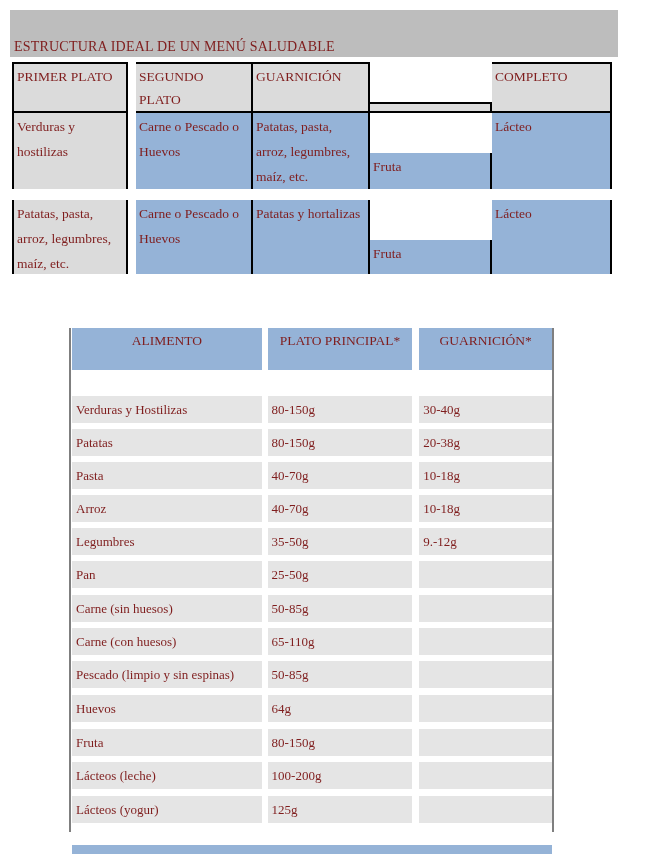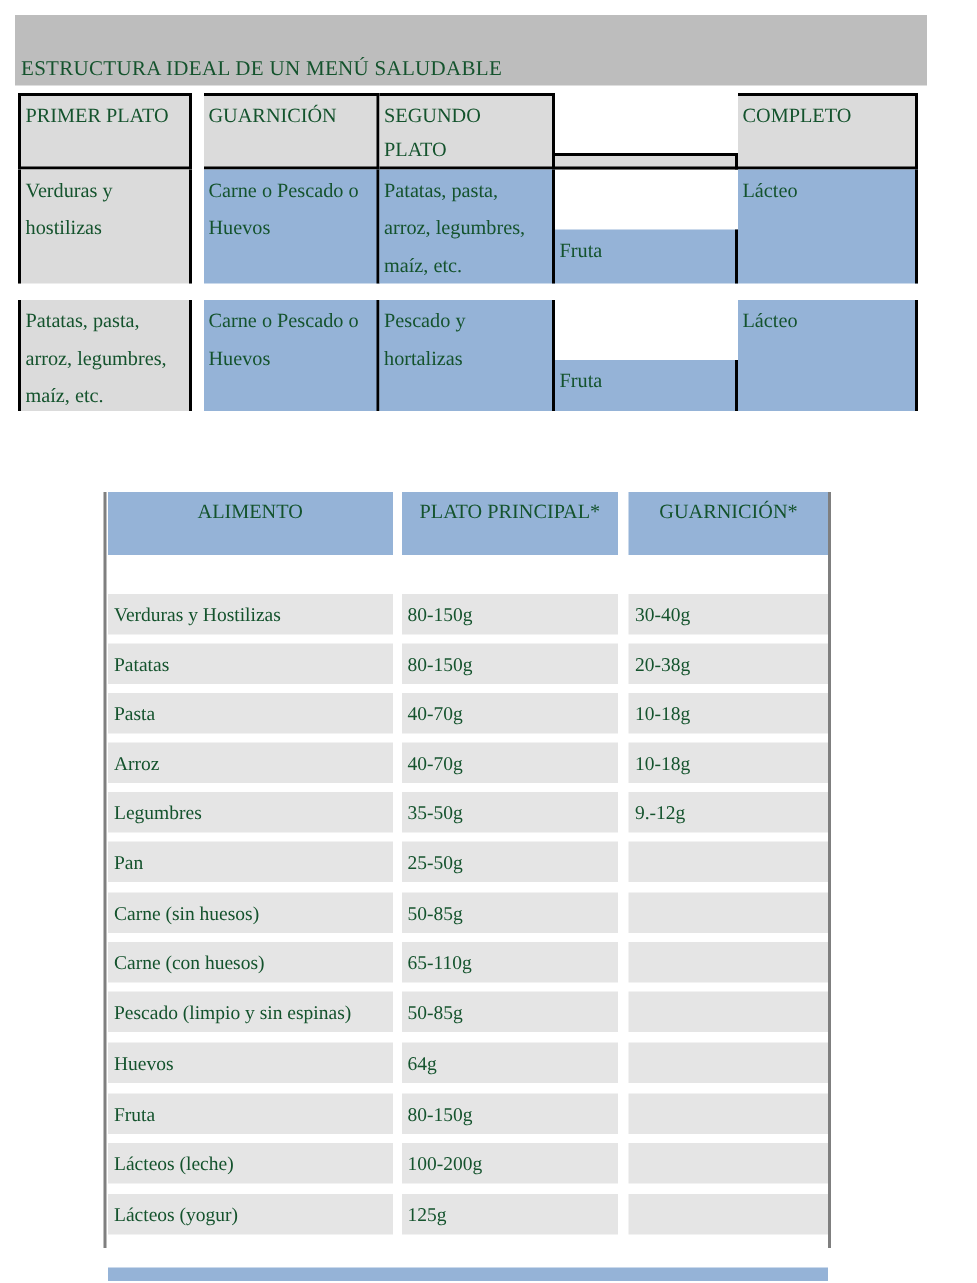--- a/index.html
+++ b/index.html
@@ -1,19 +1,19 @@
 <!DOCTYPE html>
 <html><head>
 <meta charset="utf-8">
 <style>
   html,body{margin:0;padding:0;background:#ffffff;}
   *{box-sizing:border-box;}
   .page{
     position:relative;width:651px;height:855px;background:#fff;overflow:hidden;
-    font-family:"Liberation Serif","DejaVu Serif",serif;color:#14532d;
+    font-family:"Liberation Serif","DejaVu Serif",serif;color:#7f1d1d;
   }
   
   .title-bar{position:absolute;left:10px;top:10px;width:608px;height:47px;background:var(--gray-band,#bdbdbd);}
   .title-text{position:absolute;left:4px;bottom:2px;font-size:14px;letter-spacing:.2px;white-space:nowrap;}
   
   .t1{position:absolute;left:12px;top:62px;width:600px;}
   .t1-row{display:flex;}
   .t1c{padding:1px 3px;font-size:13.5px;line-height:25px;overflow:hidden;}
   .c0{width:116px;}
   .c1{width:117px;}
@@ -53,38 +53,38 @@
 
 <div class="page" style="--blue: #95b3d7; --gray-band: #bdbdbd; --gray-cell: #dbdbdb; --row-gray: #e5e5e5; --rail-gray: #7f7f7f;">
   <div class="title-bar">
     <div class="title-text">ESTRUCTURA IDEAL DE UN MENÚ SALUDABLE</div>
   </div>
 
   <div class="t1">
       <div class="t1-row t1-head">
         <div class="t1c c0">PRIMER PLATO</div>
         <div class="t1-gutter"></div>
+        <div class="t1c c1">SEGUNDO PLATO</div>
         <div class="t1c c2">GUARNICIÓN</div>
-        <div class="t1c c1">SEGUNDO PLATO</div>
         <div class="t1c c3">POSTRE</div>
         <div class="t1c c4">COMPLETO</div>
       </div>
       <div class="t1-row t1-body">
         <div class="t1c c0">Verduras y hostilizas</div>
         <div class="t1-gutter"></div>
         <div class="t1c c1">Carne o Pescado o Huevos</div>
         <div class="t1c c2">Patatas, pasta, arroz, legumbres, maíz, etc.</div>
         <div class="t1c c3">Fruta</div>
         <div class="t1c c4">Lácteo</div>
       </div>
       <div class="t1-row t1-body t1-gapped">
         <div class="t1c c0">Patatas, pasta, arroz, legumbres, maíz, etc.</div>
         <div class="t1-gutter"></div>
         <div class="t1c c1">Carne o Pescado o Huevos</div>
-        <div class="t1c c2">Pescado y hortalizas</div>
+        <div class="t1c c2">Patatas y hortalizas</div>
         <div class="t1c c3">Fruta</div>
         <div class="t1c c4">Lácteo</div>
       </div>
     </div>
 
   <div class="t2">
       <div class="t2-row t2-head">
         <div class="t2c p0">ALIMENTO</div>
         <div class="t2g g1"></div>
         <div class="t2c p1">PLATO PRINCIPAL*</div>

